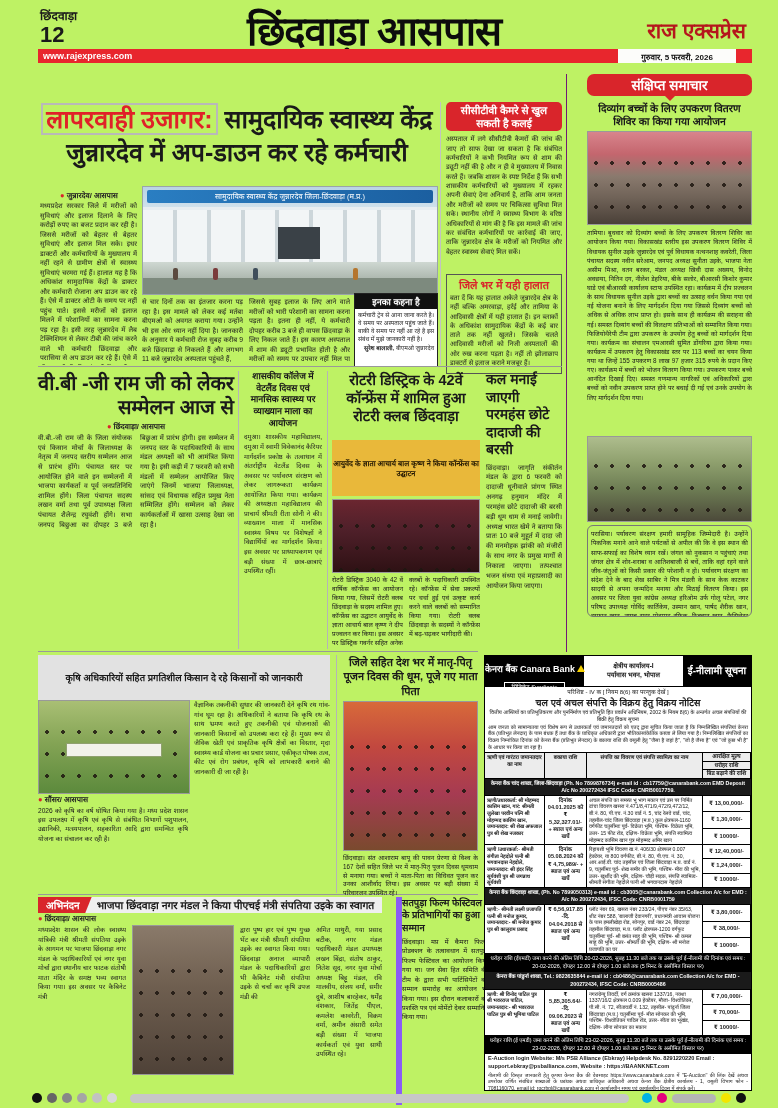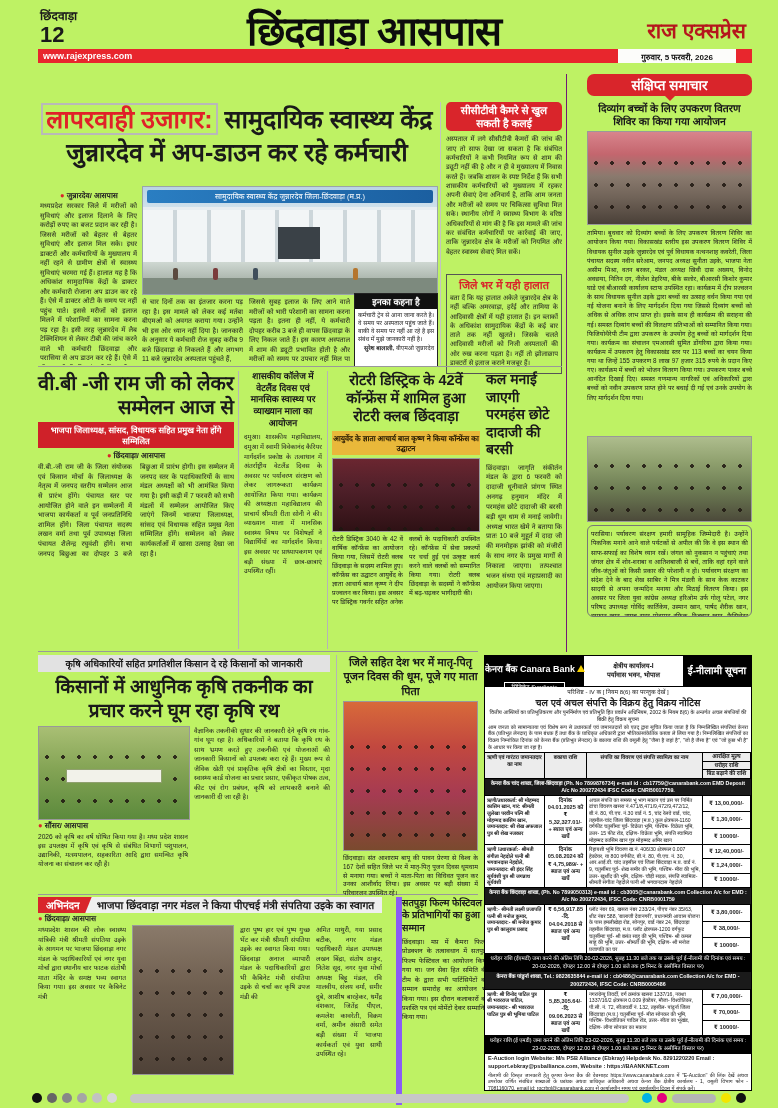--- a/index.html
+++ b/index.html
@@ -81,30 +81,30 @@
   .vbg-byline{text-align:center;margin:2px 0;}
   .vbg-body{column-count:2;column-gap:8px;font-size:6.8px;line-height:1.42;text-align:justify;
             height:190px;overflow:hidden;}
   .college{position:absolute;top:371px;left:238px;width:90px;height:278px;border-left:1px solid #b5b5b5;
            border-right:1px solid #b5b5b5;padding:0 5px;box-sizing:border-box;}
   .college-head{font-size:9px;font-weight:bold;text-align:center;line-height:1.3;}
   .college-body{font-size:6.6px;line-height:1.45;text-align:justify;height:218px;overflow:hidden;margin-top:3px;}
   .rotary{position:absolute;top:371px;left:332px;width:148px;height:278px;}
   .rotary-head{font-size:14.5px;font-weight:bold;text-align:center;line-height:1.25;}
   .rotary-sub{background:#e9b83a;color:#201500;font-size:7.4px;font-weight:bold;text-align:center;
-              padding:2px 1px;margin-top:6px;}
+              padding:18px 1px;margin-top:15px;}
   .rotary-photo{height:72px;margin-top:3px;background:linear-gradient(180deg,#6b2630 0%,#50202a 40%,#2e1114 100%);}
   .rotary-body{column-count:2;column-gap:6px;font-size:6.4px;line-height:1.4;text-align:justify;
                height:126px;overflow:hidden;margin-top:3px;}
   .barsi{position:absolute;top:371px;left:486px;width:76px;height:278px;}
   .barsi-head{font-size:14px;font-weight:bold;line-height:1.25;}
   .barsi-body{font-size:6.8px;line-height:1.45;text-align:justify;height:212px;overflow:hidden;margin-top:4px;}
   
   .krishi{position:absolute;top:655px;left:38px;width:292px;height:238px;}
-  .krishi-kicker{background:#e2e2e2;font-size:9.5px;font-weight:bold;text-align:center;padding:2px 0;}
+  .krishi-kicker{background:#e2e2e2;font-size:9.5px;font-weight:bold;text-align:center;padding:16px 0;}
   .krishi-head{font-size:19px;font-weight:bold;text-align:center;line-height:1.25;margin:3px 0;}
   .krishi-row{display:flex;gap:6px;}
   .krishi-photo{width:150px;height:92px;background:linear-gradient(180deg,#a9bf74 0%,#84a455 45%,#5c8a3c 100%);}
   .krishi-banner{position:absolute;left:18%;right:18%;top:46%;height:12px;background:#f2f2ea;
                  border:1px solid #8fa06e;}
   .krishi-left{width:150px;}
   .krishi-c1{font-size:6.6px;line-height:1.4;text-align:justify;height:50px;overflow:hidden;margin-top:2px;}
   .krishi-c2{flex:1;font-size:6.6px;line-height:1.45;text-align:justify;height:160px;overflow:hidden;}
   
   .matru{position:absolute;top:655px;left:336px;width:142px;height:238px;border-left:1px solid #b5b5b5;
@@ -236,21 +236,20 @@
     </div>
     <div class="b2-cap">परासिया। पर्यावरण संरक्षण हमारी सामूहिक जिम्मेदारी है। उन्होंने पिकनिक मनाने आने वाले पर्यटकों से अपील की कि वे इस स्थान की साफ-सफाई का विशेष ध्यान रखें। जंगल को नुकसान न पहुंचाएं तथा जंगल क्षेत्र में शोर-शराबा व आतिशबाजी से बचें, ताकि वहां रहने वाले जीव-जंतुओं को किसी प्रकार की परेशानी न हो। पर्यावरण संरक्षण का संदेश देने के बाद शेख साबिर ने मित्र मंडली के साथ केक काटकर सादगी से अपना जन्मदिन मनाया और मिठाई वितरण किया। इस अवसर पर जिला युवा कांग्रेस अध्यक्ष हरिओम उर्फ गोलू पटेल, नगर परिषद उपाध्यक्ष गोविंद कार्तिकेय, उस्मान खान, पार्षद शैरीक खान, इरफान खान, नायब सदर मोहम्मद रफिक, रिजवान खान, फैसिलेटर शेख सलीक, मो. कलीम खान, हसीन मिर्जा, जीशान खान, खलिक खान, मो. इरफान सहित बड़ी संख्या में मित्रगण उपस्थित रहे और पर्यावरण संरक्षण अभियान में सहभागिता की।</div>
   </div>
 
   <div class="hr" style="top:366px;left:38px;width:524px;"></div>
   <div class="hr" style="top:651px;left:38px;width:440px;"></div>
   <div class="hr" style="top:894px;left:38px;width:440px;"></div>
 
   <div class="vbg">
     <div class="vbg-head">वी.बी -जी राम जी को लेकर सम्मेलन आज से</div>
-    <div class="vbg-sub">भाजपा जिलाध्यक्ष, सांसद, विधायक सहित प्रमुख नेता होंगे सम्मिलित</div>
     <div class="vbg-byline byline">छिंदवाड़ा/ आसपास</div>
     <div class="vbg-body">वी.बी.-जी राम जी के जिला संयोजक एवं किसान मोर्चा के जिलाध्यक्ष के नेतृत्व में जनपद स्तरीय सम्मेलन आज से प्रारंभ होंगे। पंचायत स्तर पर आयोजित होने वाले इन सम्मेलनों में भाजपा कार्यकर्ता व पूर्व जनप्रतिनिधि शामिल होंगे। जिला पंचायत सदस्य लखन वर्मा तथा पूर्व उपाध्यक्ष जिला पंचायत शैलेन्द्र रघुवंशी होंगे। सभा जनपद बिछुआ का दोपहर 3 बजे बिछुआ में प्रारंभ होगी। इस सम्मेलन में जनपद स्तर के पदाधिकारियों के साथ मंडल अध्यक्षों को भी आमंत्रित किया गया है। इसी कड़ी में 7 फरवरी को सभी मंडलों में सम्मेलन आयोजित किए जाएंगे जिनमें भाजपा जिलाध्यक्ष, सांसद एवं विधायक सहित प्रमुख नेता सम्मिलित होंगे। सम्मेलन को लेकर कार्यकर्ताओं में खासा उत्साह देखा जा रहा है।</div>
   </div>
 
   <div class="college">
     <div class="college-head">शासकीय कॉलेज में वेटलैंड दिवस एवं मानसिक स्वास्थ्य पर व्याख्यान माला का आयोजन</div>
     <div class="college-body">दमुआ। शासकीय महाविद्यालय, दमुआ में स्वामी विवेकानंद कैरियर मार्गदर्शन प्रकोष्ठ के तत्वाधान में अंतर्राष्ट्रीय वेटलैंड दिवस के अवसर पर पर्यावरण संरक्षण को लेकर जागरूकता कार्यक्रम आयोजित किया गया। कार्यक्रम की अध्यक्षता महाविद्यालय की प्राचार्य श्रीमती रीता सोनी ने की। व्याख्यान माला में मानसिक स्वास्थ्य विषय पर विशेषज्ञों ने विद्यार्थियों का मार्गदर्शन किया। इस अवसर पर प्राध्यापकगण एवं बड़ी संख्या में छात्र-छात्राएं उपस्थित रहीं।</div>
   </div>
 
   <div class="rotary">
@@ -262,21 +261,20 @@
     <div class="rotary-body">रोटरी डिस्ट्रिक 3040 के 42 वें वार्षिक कॉन्फ्रेंस का आयोजन किया गया, जिसमें रोटरी क्लब छिंदवाड़ा के सदस्य शामिल हुए। कॉन्फ्रेंस का उद्घाटन आयुर्वेद के ज्ञाता आचार्य बाल कृष्ण ने दीप प्रज्वलन कर किया। इस अवसर पर डिस्ट्रिक गवर्नर सहित अनेक क्लबों के पदाधिकारी उपस्थित रहे। कॉन्फ्रेंस में सेवा प्रकल्पों पर चर्चा हुई एवं उत्कृष्ट कार्य करने वाले क्लबों को सम्मानित किया गया। रोटरी क्लब छिंदवाड़ा के सदस्यों ने कॉन्फ्रेंस में बढ़-चढ़कर भागीदारी की।</div>
   </div>
 
   <div class="barsi">
     <div class="barsi-head">कल मनाई जाएगी परमहंस छोटे दादाजी की बरसी</div>
     <div class="barsi-body">छिंदवाड़ा। जागृति संकीर्तन मंडल के द्वारा 6 फरवरी को दादाजी धूनीवाले प्रांगण स्थित अनगढ़ हनुमान मंदिर में परमहंस छोटे दादाजी की बरसी बड़ी धूम धाम से मनाई जावेगी। अध्यक्ष भारत खेमे ने बताया कि प्रातः 10 बजे मुहूर्त में दादा जी की मनमोहक झांकी को मंजीरों के साथ नगर के प्रमुख मार्गों से निकाला जाएगा। तत्पश्चात भजन संध्या एवं महाप्रसादी का आयोजन किया जाएगा।</div>
   </div>
 
   <div class="krishi">
     <div class="krishi-kicker">कृषि अधिकारियों सहित प्रगतिशील किसान दे रहे किसानों को जानकारी</div>
-    <div class="krishi-head">किसानों में आधुनिक कृषि तकनीक का प्रचार करने घूम रहा कृषि रथ</div>
     <div class="krishi-row">
       <div class="krishi-left">
         <div class="krishi-photo ph">
           <div class="heads"></div>
           <div class="krishi-banner"></div>
         </div>
         <div class="byline">सौंसर/ आसपास</div>
         <div class="krishi-c1">2026 को कृषि का वर्ष घोषित किया गया है। मध्य प्रदेश शासन इस उपलक्ष्य में कृषि एवं कृषि से संबंधित विभागों पशुपालन, उद्यानिकी, मत्स्यपालन, सहकारिता आदि द्वारा समन्वित कृषि योजना का संचालन कर रही है।</div>
       </div>
       <div class="krishi-c2">वैज्ञानिक तकनीकी सुधार की जानकारी देने कृषि रथ गांव-गांव घूम रहा है। अधिकारियों ने बताया कि कृषि रथ के साथ भ्रमण करते हुए तकनीकी एवं योजनाओं की जानकारी किसानों को उपलब्ध करा रहे हैं। मुख्य रूप से जैविक खेती एवं प्राकृतिक कृषि क्षेत्रों का विस्तार, मृदा स्वास्थ्य कार्ड योजना का प्रचार प्रसार, एकीकृत पोषक तत्व, कीट एवं रोग प्रबंधन, कृषि को लाभकारी बनाने की जानकारी दी जा रही है।</div>

